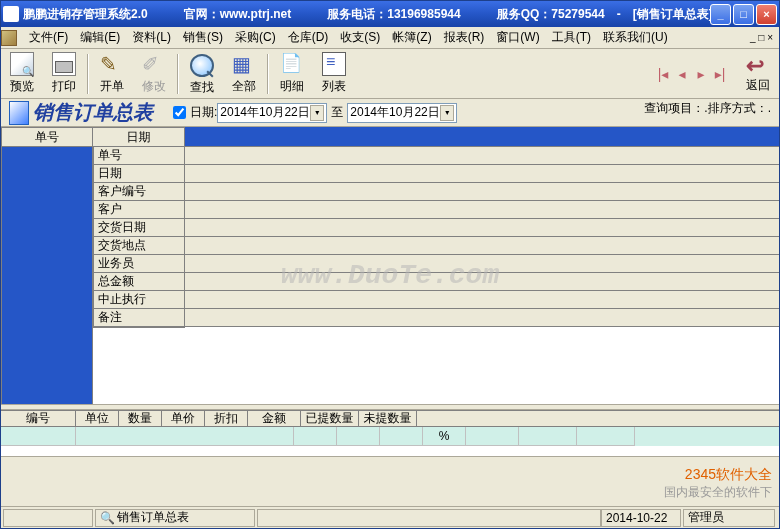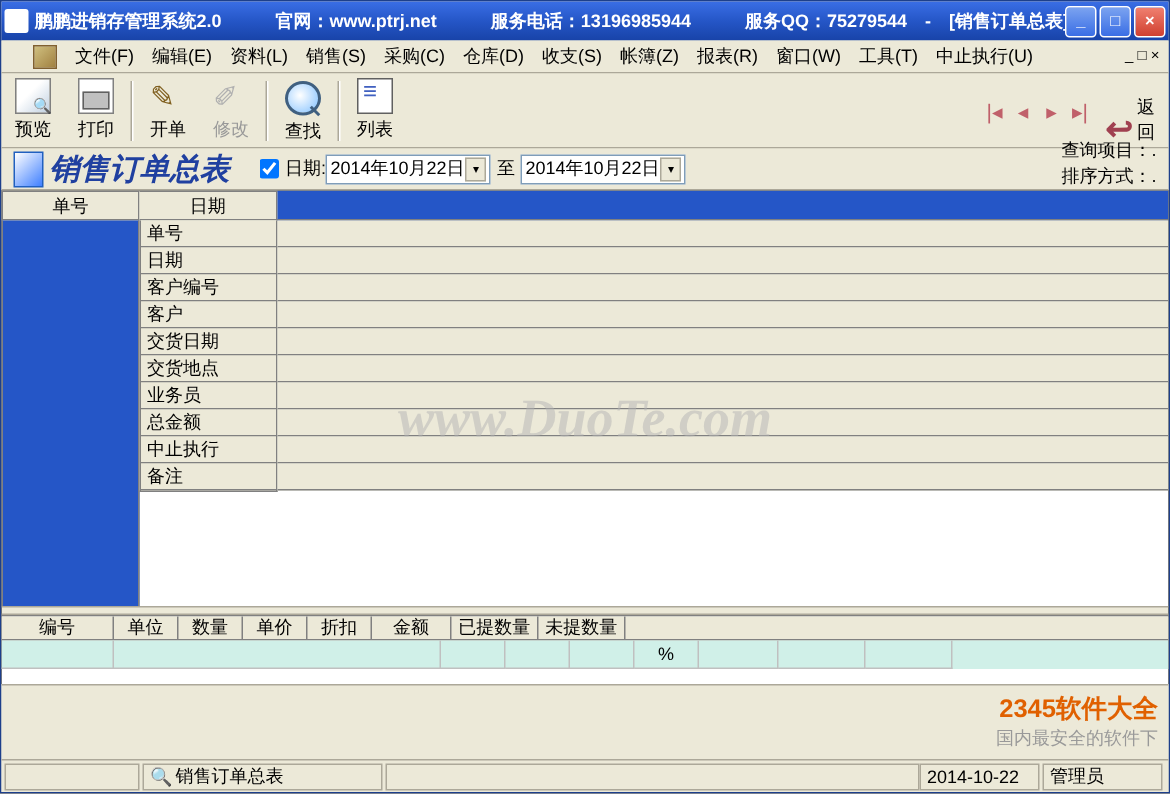--- a/index.html
+++ b/index.html
@@ -4,51 +4,51 @@
 <style>
 *{box-sizing:border-box;margin:0;padding:0;font-family:"SimSun","宋体",sans-serif;font-size:12px}
 body{width:780px;height:529px;background:#000;overflow:hidden}
 .window{width:780px;height:529px;background:#ece9d8;display:flex;flex-direction:column;border:1px solid #1d3f8b}
 .titlebar{height:26px;background:linear-gradient(to bottom,#3a6ee5 0%,#2556c7 50%,#1843a8 100%);display:flex;align-items:center;color:#fff;padding:0 2px}
 .titlebar .icon{width:16px;height:16px;background:#fff;margin-right:4px;border-radius:2px}
 .titlebar .title{flex:1;font-weight:bold;white-space:nowrap;overflow:hidden}
 .titlebar .wbtns{display:flex;gap:2px}
 .wbtn{width:21px;height:21px;background:linear-gradient(to bottom,#7ba3f0,#3a6ee5);border:1px solid #fff;border-radius:3px;color:#fff;display:flex;align-items:center;justify-content:center;font-weight:bold;font-size:11px}
 .wbtn.close{background:linear-gradient(to bottom,#f08070,#d04030)}
-.menubar{height:22px;background:#ece9d8;display:flex;align-items:center;border-bottom:1px solid #aca899;padding-left:21px}
+.menubar{height:22px;background:#ece9d8;display:flex;align-items:center;border-bottom:1px solid #aca899;padding-left:0}
 .menubar .micon{width:16px;height:16px;margin-right:6px;background:linear-gradient(135deg,#d0c080,#a08040);border:1px solid #806030}
 .menubar .mitem{padding:2px 6px;cursor:pointer}
 .toolbar{height:50px;background:#ece9d8;border-bottom:1px solid #aca899;display:flex;align-items:center;padding:2px 0}
 .tbtn{width:42px;height:46px;display:flex;flex-direction:column;align-items:center;justify-content:center;cursor:pointer;border:1px solid transparent}
 .tbtn .ticon{width:24px;height:24px;margin-bottom:2px;position:relative}
 .tbtn.disabled{color:#999;cursor:default}
 .tsep{width:2px;height:40px;border-left:1px solid #aca899;border-right:1px solid #fff;margin:0 2px}
 .tspacer{flex:1}
 .navbtns{display:flex;gap:1px;margin-right:8px}
 .navbtn{width:18px;height:18px;color:#c0606a;font-size:14px;display:flex;align-items:center;justify-content:center;cursor:pointer}
-.backbtn{width:42px;height:46px;display:flex;flex-direction:row;align-items:flex-end;justify-content:center;cursor:pointer}
+.backbtn{width:42px;height:46px;display:flex;flex-direction:column;align-items:center;justify-content:center;cursor:pointer}
 .backbtn .bicon{width:24px;height:24px;position:relative}
 .header-row{height:28px;background:#ece9d8;display:flex;align-items:center;padding:0 8px;border-bottom:1px solid #aca899}
 .page-title{font-size:20px;font-weight:bold;font-style:italic;color:#2040a0;font-family:"KaiTi","楷体",serif;margin-right:20px}
 .page-icon{width:20px;height:24px;margin-right:4px;background:linear-gradient(135deg,#fff,#4080ff);border:1px solid #2060c0}
 .chk{margin-right:4px}
 .date-input{width:110px;height:20px;border:1px solid #7f9db9;background:#fff;padding:0 2px;display:inline-flex;align-items:center;justify-content:space-between}
 .date-drop{width:14px;height:16px;background:#ece9d8;border:1px solid #aca899;display:flex;align-items:center;justify-content:center;font-size:8px}
-.query-info{margin-left:auto;display:flex;flex-direction:column;font-size:12px;margin-top:-8px}
+.query-info{margin-left:auto;display:flex;flex-direction:row;font-size:12px;margin-top:-8px}
 .main-area{flex:1;display:flex;flex-direction:column;background:#000000;overflow:hidden}
 .upper-grid{flex:1;display:flex;background:#fff;position:relative;overflow:hidden}
 .col-header{height:20px;background:#ece9d8;border:1px solid #808080;border-left:none;display:flex;align-items:center;justify-content:center;font-weight:normal}
 .col-header:first-child{border-left:1px solid #808080}
 .field-list{width:92px;background:#ece9d8;border:1px solid #808080;border-top:none}
 .field-item{height:18px;border-bottom:1px solid #808080;padding:0 4px;display:flex;align-items:center;background:#ece9d8}
 .right-area{flex:1;display:flex;flex-direction:column}
 .right-header{height:20px;background:#2556c7;border-bottom:1px solid #808080}
 .right-rows{flex:1}
 .right-row{height:18px;border-bottom:1px solid #808080;background:#ece9d8}
-.watermark{position:absolute;top:50%;left:50%;transform:translate(-50%,-20%);font-size:36px;color:rgba(180,180,180,0.5);font-style:italic;font-weight:bold;pointer-events:none;font-family:Liberation Serif, serif}
+.watermark{position:absolute;top:50%;left:50%;transform:translate(-50%,-20%);font-size:28px;color:rgba(180,180,180,0.5);font-style:italic;font-weight:bold;pointer-events:none;font-family:Liberation Mono, monospace}
 .splitter{height:6px;background:#ece9d8;border-top:1px solid #aca899;border-bottom:1px solid #aca899;cursor:ns-resize}
 .lower-grid{height:46px;display:flex;flex-direction:column;background:#fff;border-top:1px solid #808080}
 .lower-head{height:16px;display:flex;background:#ece9d8;border-bottom:1px solid #808080}
 .lh-cell{border-right:1px solid #808080;display:flex;align-items:center;justify-content:center;height:100%}
 .lower-row{height:19px;display:flex;background:#d0f0e8}
 .lr-cell{border-right:1px solid #c0c0c0;border-bottom:1px solid #c0c0c0;display:flex;align-items:center;justify-content:center;height:100%}
 .bottom-space{flex:0 0 50px;background:#ece9d8;border-top:1px solid #aca899}
 .statusbar{height:22px;background:#ece9d8;border-top:1px solid #aca899;display:flex;align-items:center;padding:0 2px}
 .status-cell{height:18px;border:1px solid #aca899;background:#ece9d8;display:flex;align-items:center;padding:0 4px;margin-right:2px}
 .status-spacer{flex:1;border:1px solid #aca899;height:18px}
@@ -91,21 +91,21 @@
     <span class="mitem">编辑(E)</span>
     <span class="mitem">资料(L)</span>
     <span class="mitem">销售(S)</span>
     <span class="mitem">采购(C)</span>
     <span class="mitem">仓库(D)</span>
     <span class="mitem">收支(S)</span>
     <span class="mitem">帐簿(Z)</span>
     <span class="mitem">报表(R)</span>
     <span class="mitem">窗口(W)</span>
     <span class="mitem">工具(T)</span>
-    <span class="mitem">中止执行(U)</span>
+    <span class="mitem">联系我们(U)</span>
     <span style="margin-left:auto;padding-right:6px;font-size:10px">_ □ ×</span>
   </div>
 
   <div class="toolbar">
     <div class="tbtn">
         <div class="ticon i-preview"></div>
         <span>预览</span>
       </div>
     <div class="tbtn">
         <div class="ticon i-print"></div>
@@ -118,21 +118,29 @@
       </div>
     <div class="tbtn disabled">
         <div class="ticon i-edit"></div>
         <span>修改</span>
       </div>
     <div class="tsep"></div>
     <div class="tbtn">
         <div class="ticon i-find"></div>
         <span>查找</span>
       </div>
+    <div class="tbtn">
+        <div class="ticon i-all"></div>
+        <span>全部</span>
+      </div>
     <div class="tsep"></div>
+    <div class="tbtn">
+        <div class="ticon i-detail"></div>
+        <span>明细</span>
+      </div>
     <div class="tbtn">
         <div class="ticon i-list"></div>
         <span>列表</span>
       </div>
     <div class="tspacer"></div>
     <div class="navbtns">
       <div class="navbtn">|◂</div>
       <div class="navbtn">◂</div>
       <div class="navbtn">▸</div>
       <div class="navbtn">▸|</div>
@@ -228,29 +236,29 @@
           <div class="lr-cell" style="width: 43px;">%</div>
           <div class="lr-cell" style="width: 53px;"></div>
           <div class="lr-cell" style="width: 58px;"></div>
           <div class="lr-cell" style="width: 58px;"></div>
         </div>
     </div>
   </div>
 
   <div class="bottom-space">
     <div class="logo-mark">
-      <span style="color:#e06000;font-weight:bold;font-size:17px">2345软件大全</span>
+      <span style="color:#e06000;font-weight:normal;font-size:14px">2345软件大全</span>
       <span>国内最安全的软件下</span>
     </div>
   </div>
 
   <div class="statusbar">
     <div class="status-cell" style="width:90px"></div>
     <div class="status-cell" style="width:160px">
         <span style="margin-right:2px">🔍</span>
         <span>销售订单总表</span>
       </div>
     <div class="status-spacer"></div>
     <div class="status-cell" style="width:80px">2014-10-22</div>
-    <div class="status-cell" style="width:80px">管理员</div>
+    <div class="status-cell" style="width:92px">管理员</div>
   </div>
 
 </div>
 
 </body></html>

